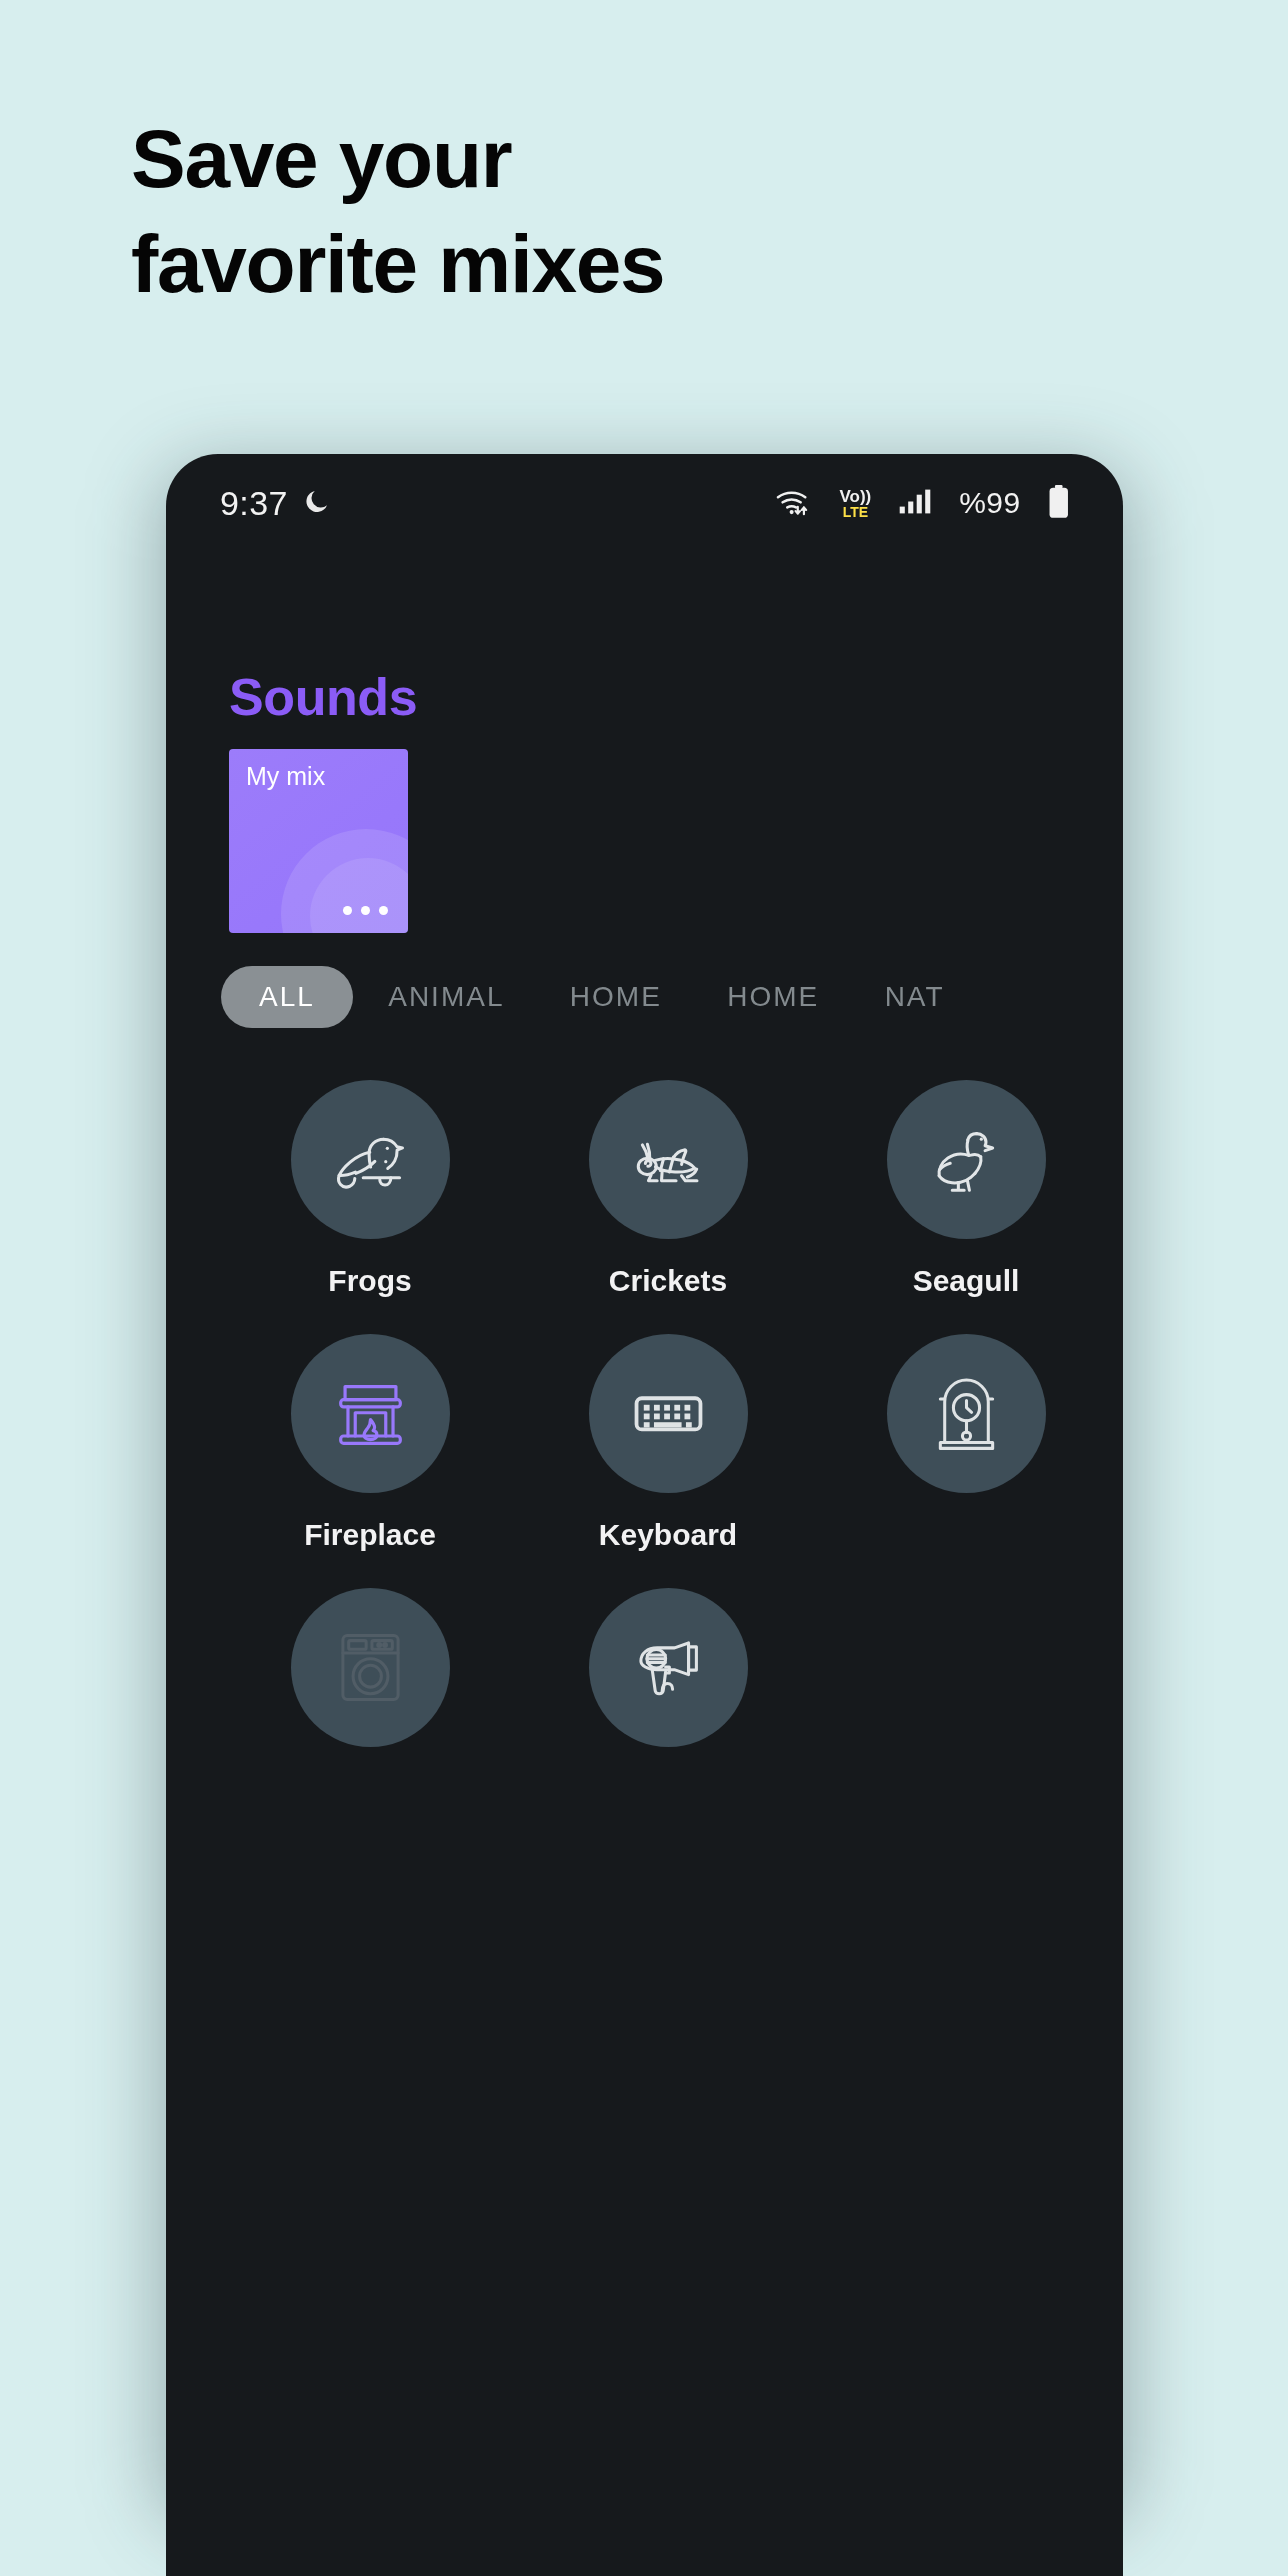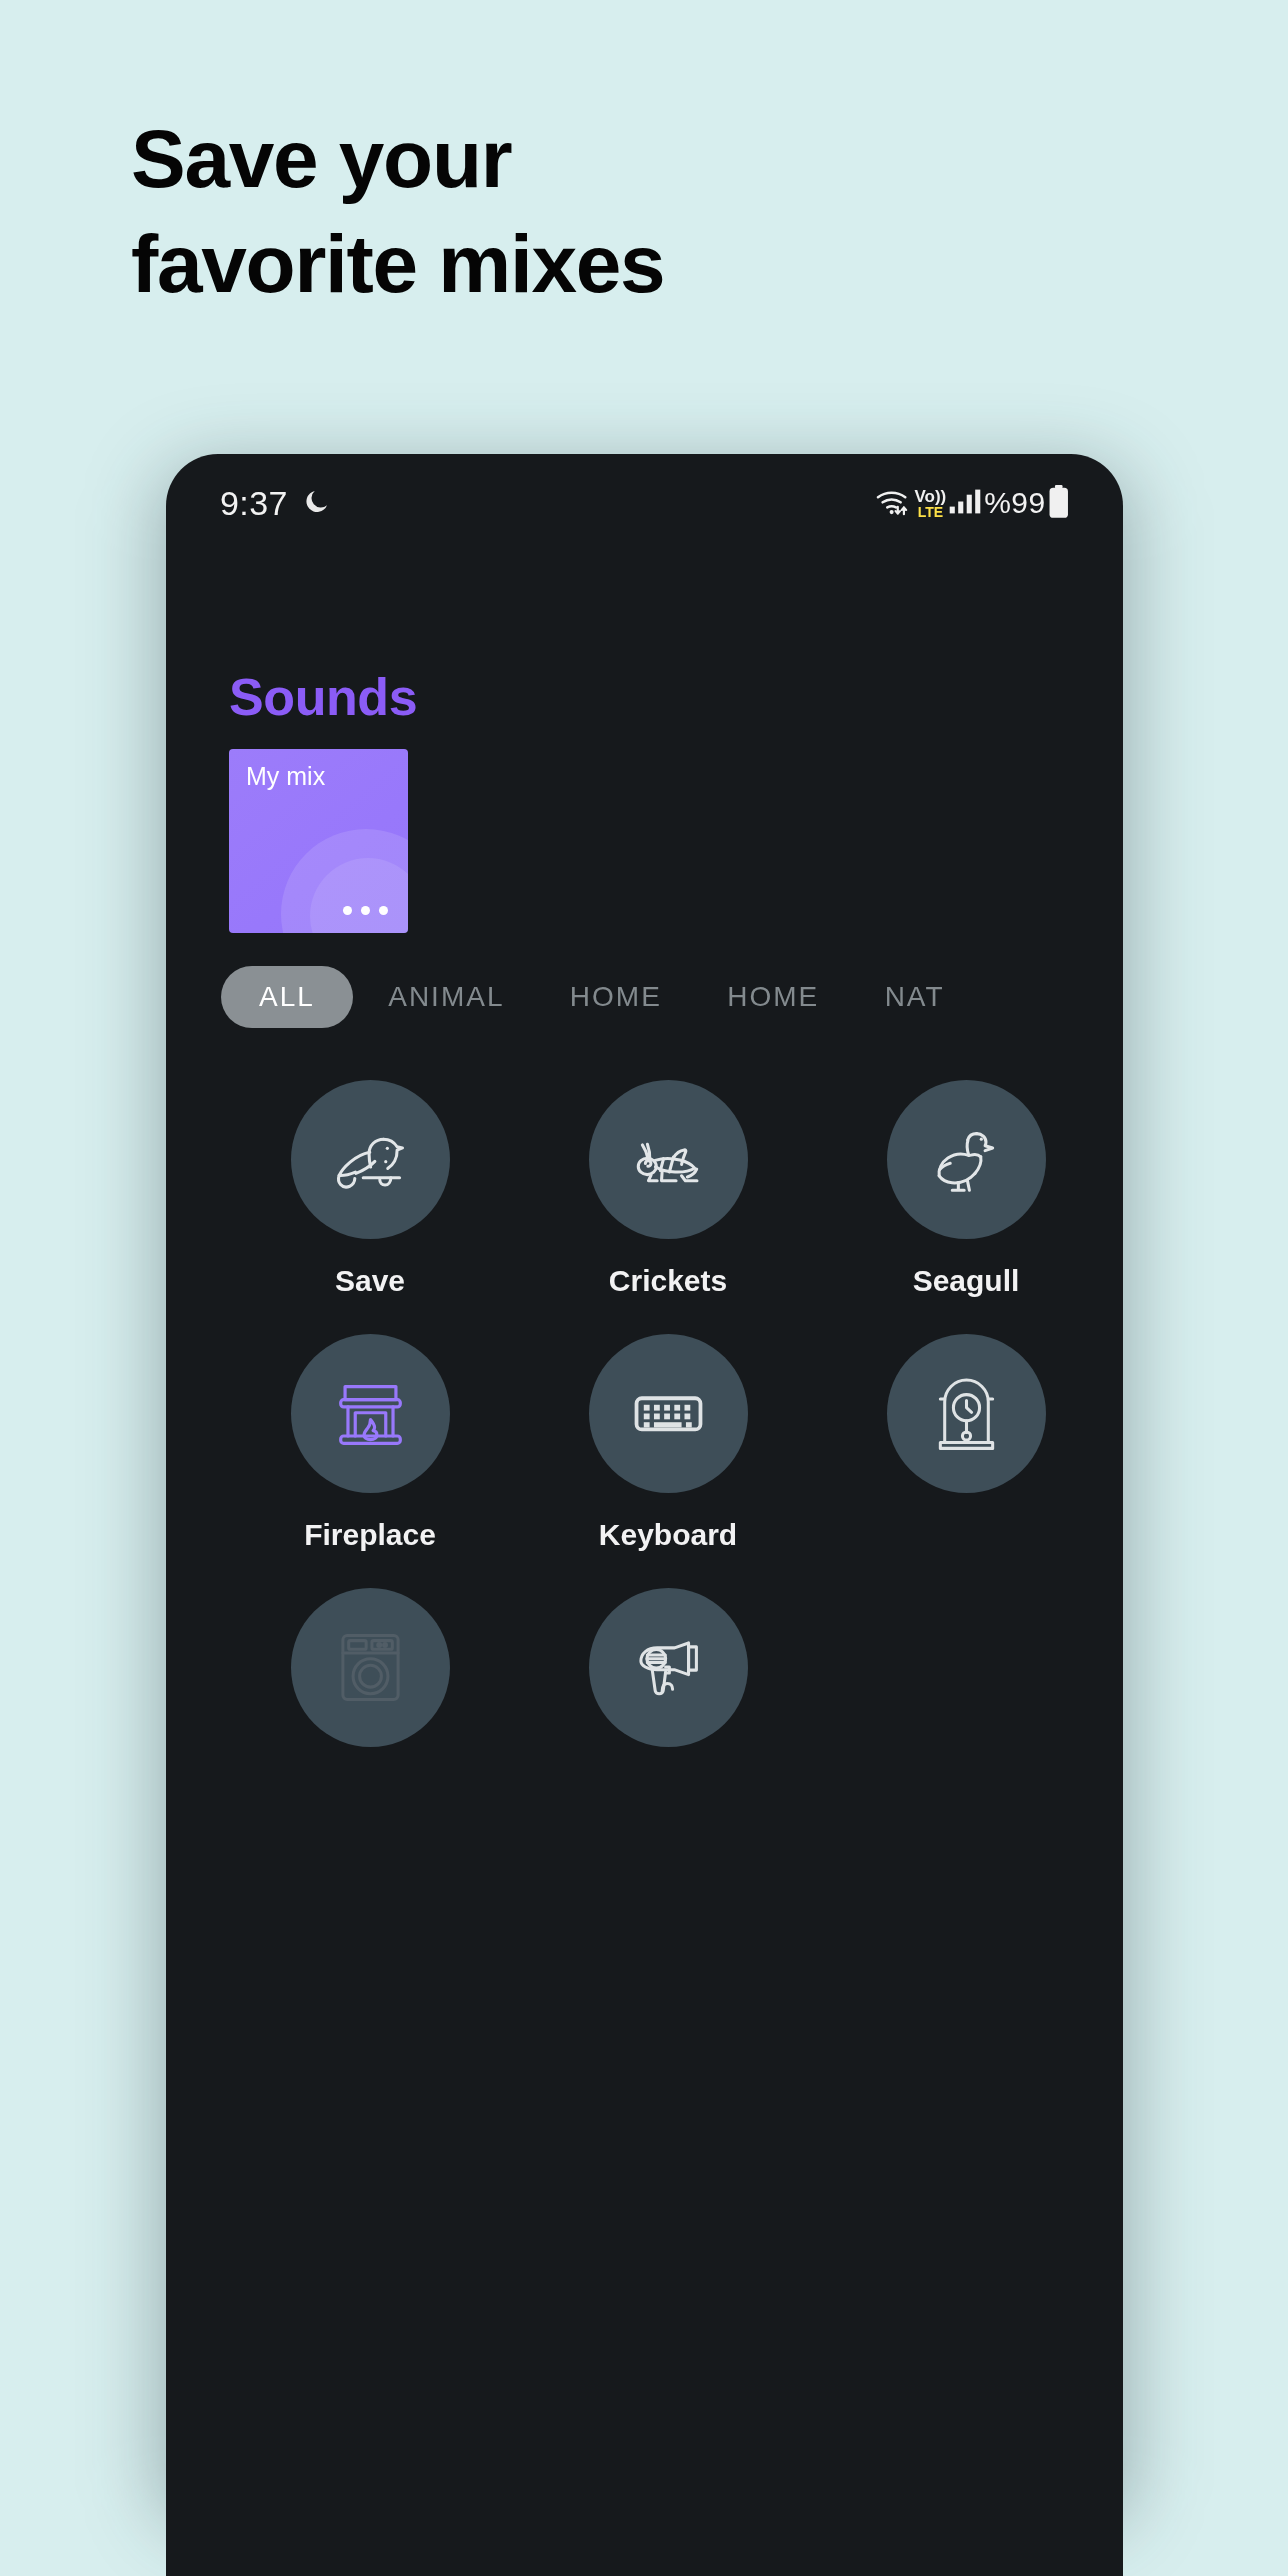--- a/index.html
+++ b/index.html
@@ -45,21 +45,21 @@
   .statusbar{
     position:absolute; left:0; top:0;
     width:100%; height:98px;
     display:flex; align-items:center;
     justify-content:space-between;
     padding:0 54px;
     box-sizing:border-box;
   }
   .sb-left{display:flex;align-items:center;gap:14.3px;}
   .sb-time{color:#f2f2f2;font-size:34px;font-weight:400;letter-spacing:0.4px;}
-  .sb-right{display:flex;align-items:center;gap:2px;}
+  .sb-right{display:flex;align-items:center;gap:27px;}
   .sb-batt{color:#f2f2f2;font-size:30px;font-weight:500;letter-spacing:0.4px;}
   
   .page-title{
     position:absolute;left:63px;top:213px;
     color:#8b5cf6;font-size:52px;font-weight:700;letter-spacing:-0.4px;
   }
   
   .mixcard{
     position:absolute;left:63px;top:295px;
     width:179px;height:184px;
@@ -244,21 +244,21 @@
             <path d="M31.5 27c-4 .8-9 3-13.5 6.8-4 3.4-6.6 7-7.6 9.2 2.8.2 7-.6 11.2-2.3"></path>
             <path d="M10.4 43c-.8 2.4-.4 4.6 1 6.2 1.6 1.8 4.2 2.2 6.4 1.2 2-1 3.3-3 3.4-5.3"></path>
             <path d="M22 41.6c4.8-1.9 9.6-4.8 13-8.3"></path>
             <path d="M27 44.5h25"></path>
             <path d="M46 44.5c0 3-1.8 5-4 5s-3.6-1.7-3.6-3.6"></path>
             <circle cx="43.6" cy="24.3" r="1.1" fill="#e2e6e8" stroke="none"></circle>
             <circle cx="42.5" cy="33.5" r="1.1" fill="#e2e6e8" stroke="none"></circle>
           </g>
         </svg>
       </div>
-      <div class="name">Save</div>
+      <div class="name">Frogs</div>
     </div>
 
 
     <div class="cell">
       <div class="disc">
         <svg width="93" height="93" viewBox="0 0 64 64">
           <g fill="none" stroke="#e2e6e8" stroke-width="2.1" stroke-linecap="round" stroke-linejoin="round">
             <path d="M14 22c2 3 3.4 6.4 4 9.8"></path>
             <path d="M17.5 21.5c1.2 3.4 1.8 7 1.6 10.4"></path>
             <ellipse cx="17.4" cy="36.8" rx="6.2" ry="5.6"></ellipse>

